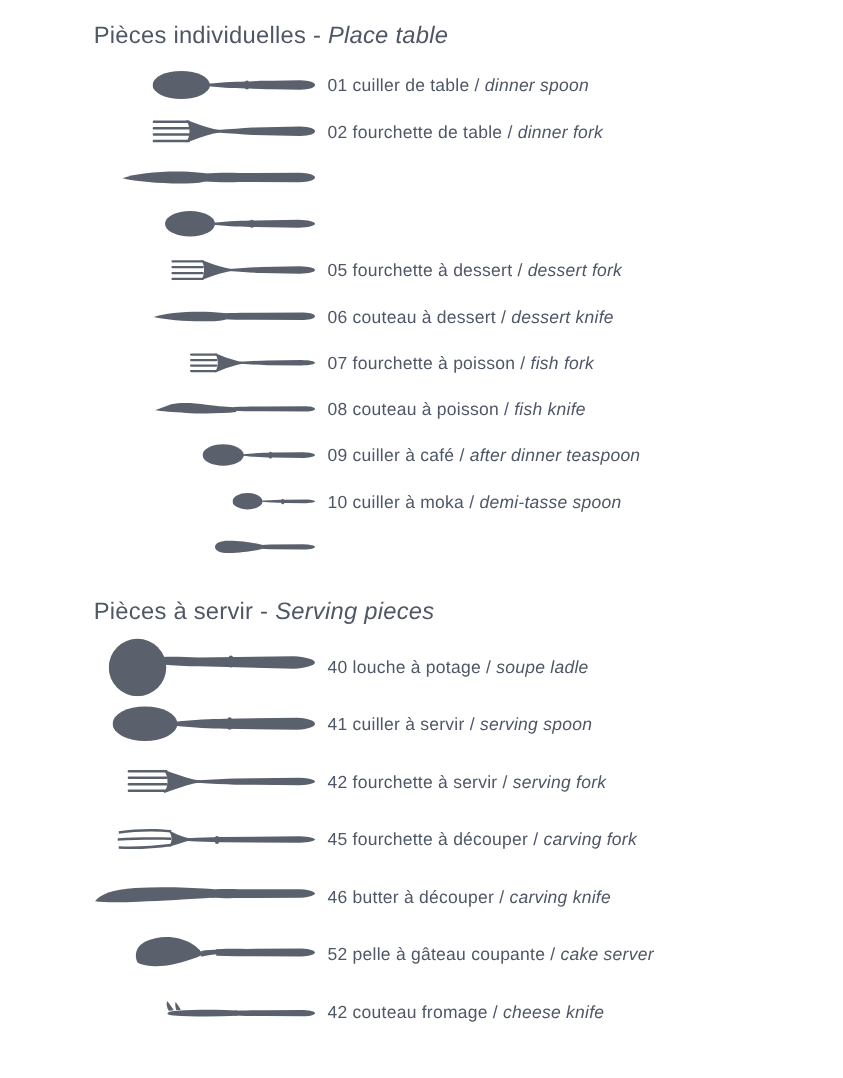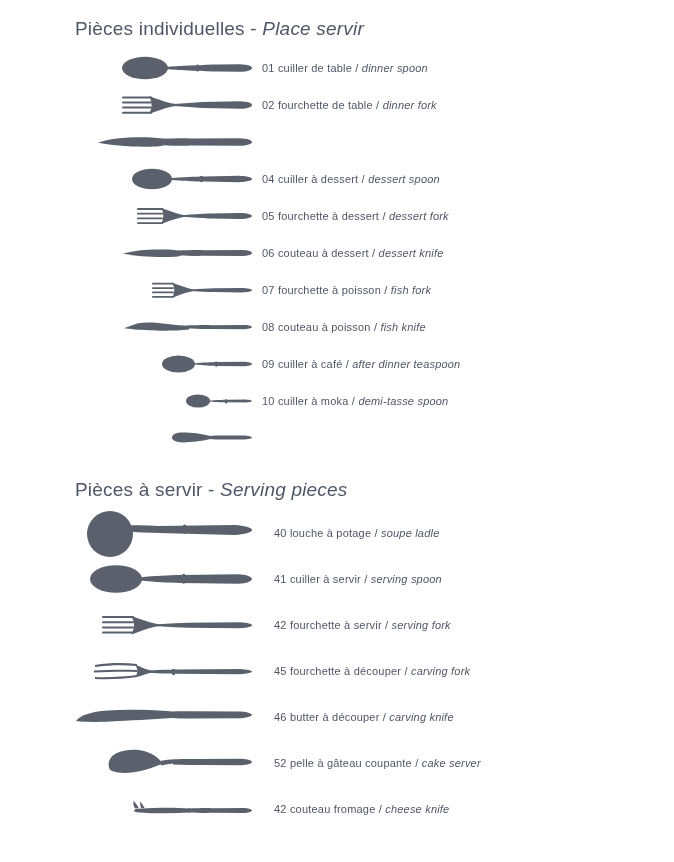--- a/index.html
+++ b/index.html
@@ -28,50 +28,50 @@
     color: var(--text);
   }
   .section-title .en, .label .en { font-style: italic; }
   .rows { display: block; }
   .row {
     display: flex;
     align-items: center;
     overflow: visible;
   }
   .s1 .row { height: 37px; }
-  .s2 .row { height: 46px; gap: 12px; }
+  .s2 .row { height: 46px; }
   .group-2 { margin-top: 22px; }
   .group-2 .rows { margin-top: 2px; }
   .glyph {
     width: 252px;
     display: flex;
     justify-content: flex-end;
     align-items: center;
     flex: 0 0 252px;
     color: var(--sil);
   }
   .glyph svg { display: block; fill: currentColor; }
   .label {
     margin-left: 10px;
-    font-size: 11px;
+    font-size: 14px;
     line-height: 20px;
     letter-spacing: 0.2px;
     white-space: nowrap;
   }
 </style>
 </head>
 <body>
 
 <div class="page">
 
   <section class="group-1 s1">
     <h2 class="section-title">
       <span>Pièces individuelles</span>
       <span>-</span>
-      <span class="en">Place servir</span>
+      <span class="en">Place table</span>
     </h2>
     <div class="rows">
 
       <div class="row">
         <div class="glyph">
           <svg width="130" height="24" viewBox="0 0 130 24">
             <ellipse cx="23" cy="12" rx="23" ry="11.2"></ellipse>
             <path d="M44 11 C 58 9.6, 68 9.4, 78 9.2 C 84 8.6, 90 8.4, 96 8.6 L 118 8.2 C 126 8.4, 130 10, 130 12 C 130 14, 126 15.6, 118 15.8 L 96 15.4 C 90 15.6, 84 15.4, 78 14.8 C 68 14.6, 58 14.4, 44 13 Z"></path>
             <rect x="74" y="8.4" width="3.2" height="7.2" rx="1.6"></rect>
           </svg>
@@ -113,26 +113,20 @@
       </div>
 
       <div class="row">
         <div class="glyph">
           <svg width="120" height="22" viewBox="0 0 120 22">
             <ellipse cx="20" cy="11" rx="20" ry="10.2"></ellipse>
             <path d="M38 10.2 C 52 8.8, 62 8.6, 72 8.4 L 107 7.8 C 114 8, 120 9.4, 120 11 C 120 12.6, 114 14, 107 14.2 L 72 13.6 C 62 13.4, 52 13.2, 38 11.8 Z"></path>
             <rect x="68" y="7.8" width="3" height="6.4" rx="1.5"></rect>
           </svg>
         </div>
-        <div class="label">
-          <span>04</span>
-          <span>cuiller à dessert</span>
-          <span>/</span>
-          <span class="en">dessert spoon</span>
-        </div>
       </div>
 
       <div class="row">
         <div class="glyph">
           <svg width="115" height="22" viewBox="0 0 115 22">
             <rect x="0" y="3.1" width="26" height="1.8" rx="0.9"></rect>
             <rect x="0" y="7.8" width="26" height="1.8" rx="0.9"></rect>
             <rect x="0" y="12.5" width="26" height="1.8" rx="0.9"></rect>
             <rect x="0" y="17.2" width="26" height="1.8" rx="0.9"></rect>
             <path d="M24 2.8 C 30 5, 36.5 7.8, 44 9.4 L 48 10.2 L 48 11.8 L 44 12.6 C 36.5 14.2, 30 17, 24 19.2 C 27 13.8, 27 8.2, 24 2.8 Z"></path>

